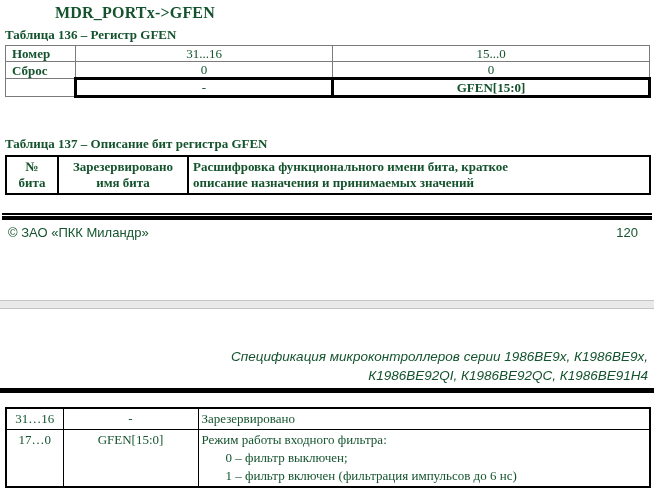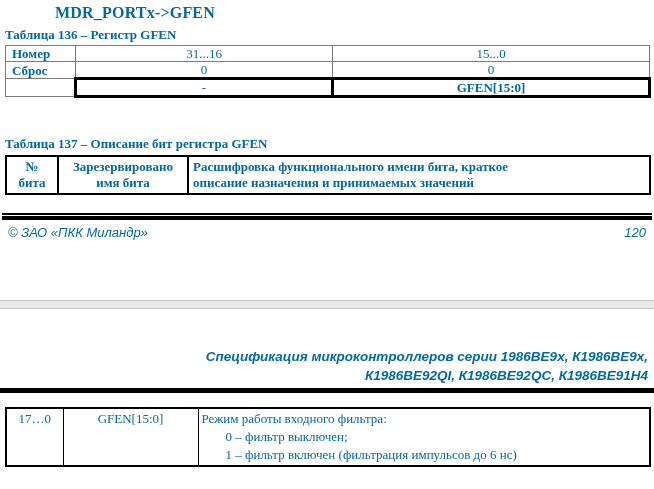--- a/index.html
+++ b/index.html
@@ -2,21 +2,21 @@
 <html><head>
 <meta charset="utf-8">
 <style>
   * { margin: 0; padding: 0; box-sizing: border-box; }
   html, body { background: #ffffff; }
   .viewport {
     position: relative;
     width: 654px; height: 489px;
     background: #ffffff;
     font-family: "Liberation Serif", "DejaVu Serif", serif;
-    color: #0369a1;
+    color: #14532d;
     overflow: hidden;
   }
   .doc-title {
     position: absolute; left: 55px; top: 4px;
     font-size: 16px; font-weight: bold;
     letter-spacing: 0.2px;
   }
   .caption {
     position: absolute; left: 5px; right: 6px;
     text-align: left; font-size: 13px; font-weight: bold;
@@ -44,42 +44,42 @@
     border: 2px solid #000; font-size: 13px; font-weight: bold;
     line-height: 16px; vertical-align: middle; padding: 2px 4px;
     overflow: hidden;
   }
   .t137 td.ctr { text-align: center; }
 
   
   .foot-thin { position: absolute; left: 2px; right: 2px; top: 213px; height: 0; border-top: 2px solid #000; }
   .foot-thick { position: absolute; left: 2px; right: 2px; top: 216px; height: 4px; background: #000; }
   .footer {
-    position: absolute; left: 8px; right: 8px; top: 225px;
+    position: absolute; left: 8px; right: 16px; top: 225px;
     display: flex; align-items: center;
     font-family: "Liberation Sans", sans-serif;
-    font-style: italic; font-size: 13px;
+    font-size: 13px;
   }
   .footer .fl { flex: 1; text-align: left; }
   .footer .fc { flex: 1.2; text-align: center; }
   .footer .fr { flex: 1; text-align: right; }
 
   
   .page-sep {
     position: absolute; left: 0; right: 0; top: 300px; height: 9px;
     background: #e9e9e9;
     border-top: 1px solid #c4c4c4; border-bottom: 1px solid #c4c4c4;
   }
 
   
   .p2-header {
     position: absolute; left: 40px; right: 6px; top: 347px;
     text-align: right;
     font-family: "Liberation Sans", sans-serif;
-    font-weight: bold; font-style: italic;
+    font-weight: normal; font-style: italic;
     font-size: 13.5px; line-height: 19px;
   }
   .p2-bar { position: absolute; left: 0; right: 0; top: 388px; height: 5px; background: #000; }
 
   
   .t137c { position: absolute; left: 5px; top: 407px; width: 644px; border: 2px solid #000; }
   .t137c td {
     border: 1px solid #000; font-size: 13px; line-height: 18px;
     vertical-align: top; padding: 1px 3px; overflow: hidden;
   }
@@ -164,20 +164,27 @@
   </div>
   <div class="p2-bar"></div>
 
   <table class="t137c">
     <colgroup>
         <col style="width:57px">
         <col style="width:135px">
         <col style="width:452px">
       </colgroup>
     <tbody>
+      <tr class="r1">
+        <td class="ctr">31…16</td>
+        <td class="ctr">-</td>
+        <td>
+          <div>Зарезервировано</div>
+        </td>
+      </tr>
       <tr class="r2">
         <td class="ctr">17…0</td>
         <td class="ctr">GFEN[15:0]</td>
         <td>
           <div>Режим работы входного фильтра:</div>
           <div class="indent">0 – фильтр выключен;</div>
           <div class="indent">1 – фильтр включен (фильтрация импульсов до 6 нс)</div>
         </td>
       </tr>
     </tbody>

